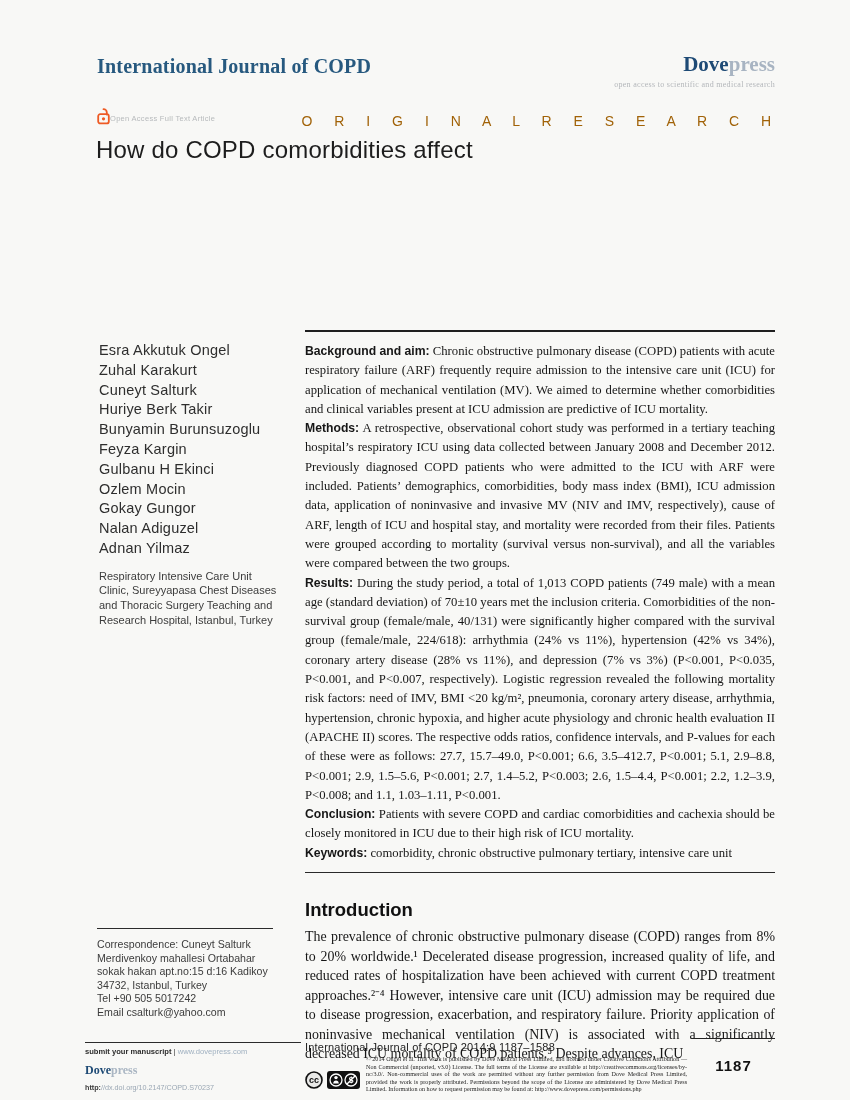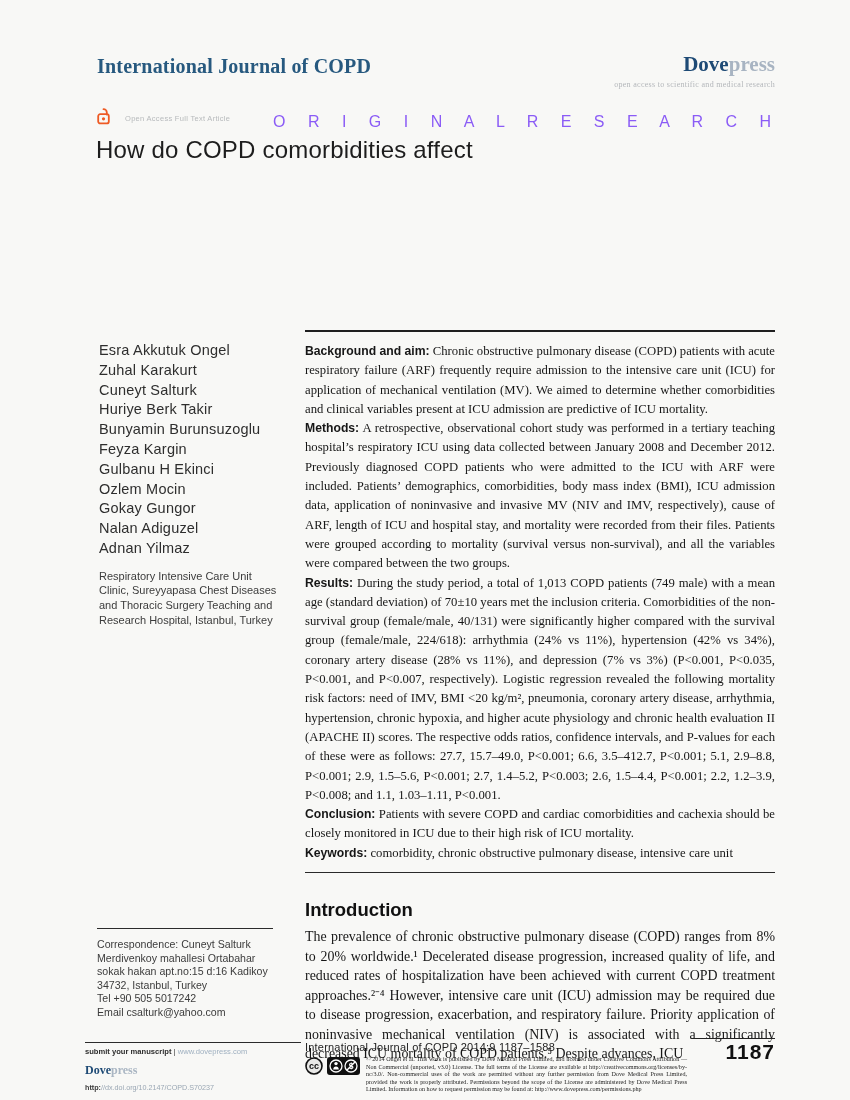--- a/index.html
+++ b/index.html
@@ -16,23 +16,23 @@
     font-family:"Liberation Serif", serif;
     font-weight:bold;font-size:20px;color:#27597f;letter-spacing:.2px;
   }
   .brand{position:absolute;right:75px;top:52px;text-align:right;}
   .brand .dove{font-family:"Liberation Serif", serif;font-weight:bold;font-size:21px;color:#1e4a75;}
   .brand .press{font-family:"Liberation Serif", serif;font-weight:bold;font-size:21px;color:#a8b4c2;}
   .brand .tagline{font-size:8px;color:#b3b6ba;margin-top:3px;letter-spacing:.3px;}
   .article-type{
     position:absolute;right:75px;top:113px;
     font-family:"Liberation Sans", sans-serif;
-    font-size:16px;color:#8b5cf6;letter-spacing:4px;word-spacing:10px;
-  }
-  .open-access{position:absolute;left:97px;top:108px;display:flex;align-items:center;gap:15px;}
+    font-size:14px;color:#a16207;letter-spacing:4px;word-spacing:10px;
+  }
+  .open-access{position:absolute;left:97px;top:108px;display:flex;align-items:center;gap:0;}
   .open-access .oa-label{font-family:"Liberation Sans", sans-serif;font-size:7.5px;color:#b7babc;letter-spacing:.3px;}
   
   .paper-title{
     position:absolute;left:96px;top:131px;
     font-family:"Liberation Sans", sans-serif;
     font-size:24px;line-height:38px;color:#1d1d1d;font-weight:400;letter-spacing:.2px;
   }
   
   .left-col{position:absolute;left:99px;top:341px;width:178px;font-family:"Liberation Sans", sans-serif;}
   .author{font-size:14.5px;line-height:19.8px;color:#2e2e2e;letter-spacing:.2px;}
@@ -63,31 +63,31 @@
   .footer-left .submit-line{font-size:7.6px;color:#3a3a3a;}
   .footer-left .submit-line .bold{font-weight:bold;color:#2e2e2e;}
   .footer-left .submit-line .url{color:#9fb0c0;}
   .footer-left .brand-line{margin-top:4px;}
   .footer-left .brand-line .dove{font-family:"Liberation Serif", serif;font-weight:bold;font-size:12px;color:#1e4a75;}
   .footer-left .brand-line .press{font-family:"Liberation Serif", serif;font-weight:bold;font-size:12px;color:#aab6c3;}
   .footer-left .doi-line{margin-top:5px;font-size:7.2px;color:#9aa7b4;}
   .footer-left .doi-line .bold{font-weight:bold;color:#3a3a3a;}
   .footer-center{position:absolute;left:305px;top:1041px;width:382px;}
   .citation{font-family:"Liberation Sans", sans-serif;font-size:11px;color:#222;letter-spacing:.2px;}
-  .license-row{display:flex;gap:5px;margin-top:3px;align-items:flex-start;}
+  .license-row{display:flex;gap:5px;margin-top:3px;align-items:flex-end;}
   .license-text{
     flex:1;text-align:justify;
     font-size:6.1px;line-height:7.6px;color:#1d1d1d;
     font-family:"Liberation Serif", serif;
   }
   .pagenum-block{
     position:absolute;left:692px;top:1038px;width:83px;
-    border-top:1.5px solid #222;text-align:right;
-    font-family:"Liberation Sans", sans-serif;
-    font-weight:bold;font-size:21px;color:#111;padding-top:1px;letter-spacing:1px;
+    border-top:1.5px solid #222;text-align:center;
+    font-family:"Liberation Sans", sans-serif;
+    font-weight:bold;font-size:15px;color:#111;padding-top:18px;letter-spacing:1px;
   }
 </style>
 </head>
 <body>
 
 <div class="journal-title">International Journal of COPD</div>
 
 <div class="brand">
   <span>
     <span class="dove">Dove</span><span class="press">press</span>
@@ -148,21 +148,21 @@
   <p class="abs-p">
     <b>Results:</b>
     <span>During the study period, a total of 1,013 COPD patients (749 male) with a mean age (standard deviation) of 70±10 years met the inclusion criteria. Comorbidities of the non-survival group (female/male, 40/131) were significantly higher compared with the survival group (female/male, 224/618): arrhythmia (24% vs 11%), hypertension (42% vs 34%), coronary artery disease (28% vs 11%), and depression (7% vs 3%) (P&lt;0.001, P&lt;0.035, P&lt;0.001, and P&lt;0.007, respectively). Logistic regression revealed the following mortality risk factors: need of IMV, BMI &lt;20 kg/m², pneumonia, coronary artery disease, arrhythmia, hypertension, chronic hypoxia, and higher acute physiology and chronic health evaluation II (APACHE II) scores. The respective odds ratios, confidence intervals, and P-values for each of these were as follows: 27.7, 15.7–49.0, P&lt;0.001; 6.6, 3.5–412.7, P&lt;0.001; 5.1, 2.9–8.8, P&lt;0.001; 2.9, 1.5–5.6, P&lt;0.001; 2.7, 1.4–5.2, P&lt;0.003; 2.6, 1.5–4.4, P&lt;0.001; 2.2, 1.2–3.9, P&lt;0.008; and 1.1, 1.03–1.11, P&lt;0.001.</span>
   </p>
   <p class="abs-p">
     <b>Conclusion:</b>
     <span>Patients with severe COPD and cardiac comorbidities and cachexia should be closely monitored in ICU due to their high risk of ICU mortality.</span>
   </p>
   <p class="abs-p">
     <b>Keywords:</b>
-    <span>comorbidity, chronic obstructive pulmonary disease, intensive care unit</span>
+    <span>comorbidity, chronic obstructive pulmonary tertiary, intensive care unit</span>
   </p>
 
   <hr class="kw-rule">
 
   <div class="intro-heading">Introduction</div>
   <p class="intro-p">The prevalence of chronic obstructive pulmonary disease (COPD) ranges from 8% to 20% worldwide.¹ Decelerated disease progression, increased quality of life, and reduced rates of hospitalization have been achieved with current COPD treatment approaches.²⁻⁴ However, intensive care unit (ICU) admission may be required due to disease progression, exacerbation, and respiratory failure. Priority application of noninvasive mechanical ventilation (NIV) is associated with a significantly decreased ICU mortality of COPD patients.⁵ Despite advances, ICU</p>
 </div>
 
 <div class="footer-left">
   <div class="submit-line">

